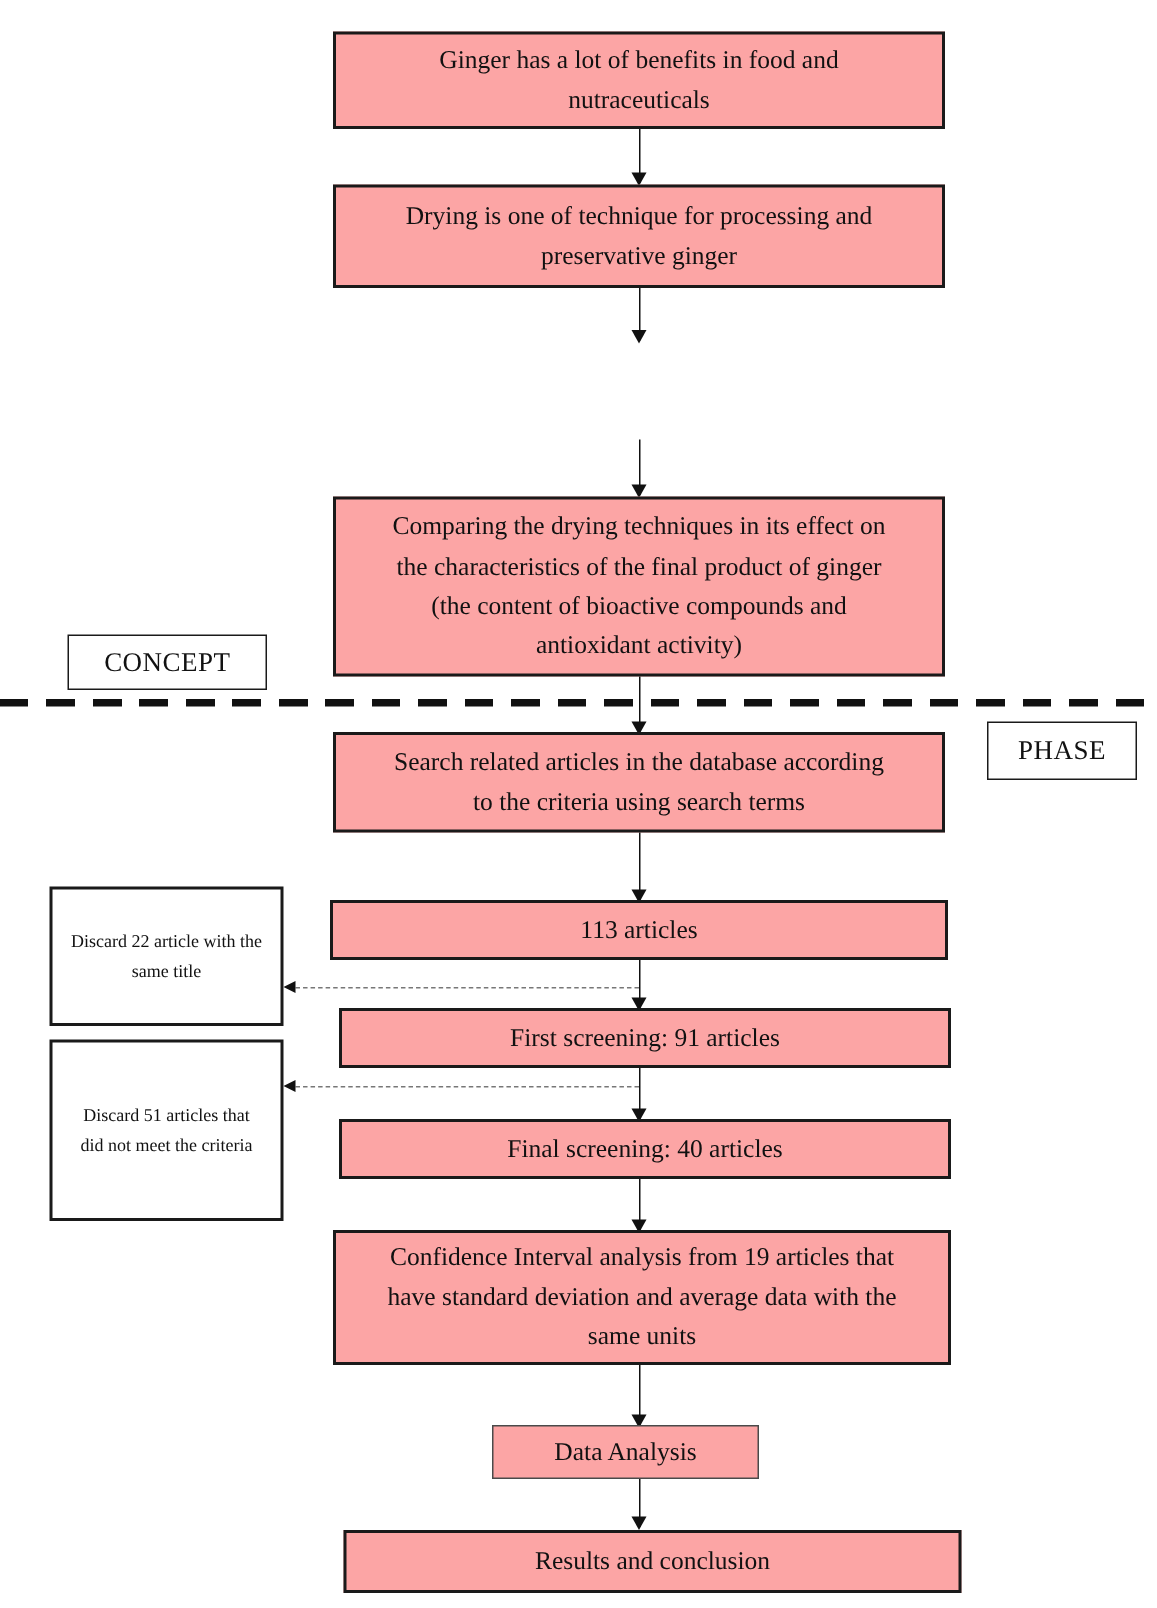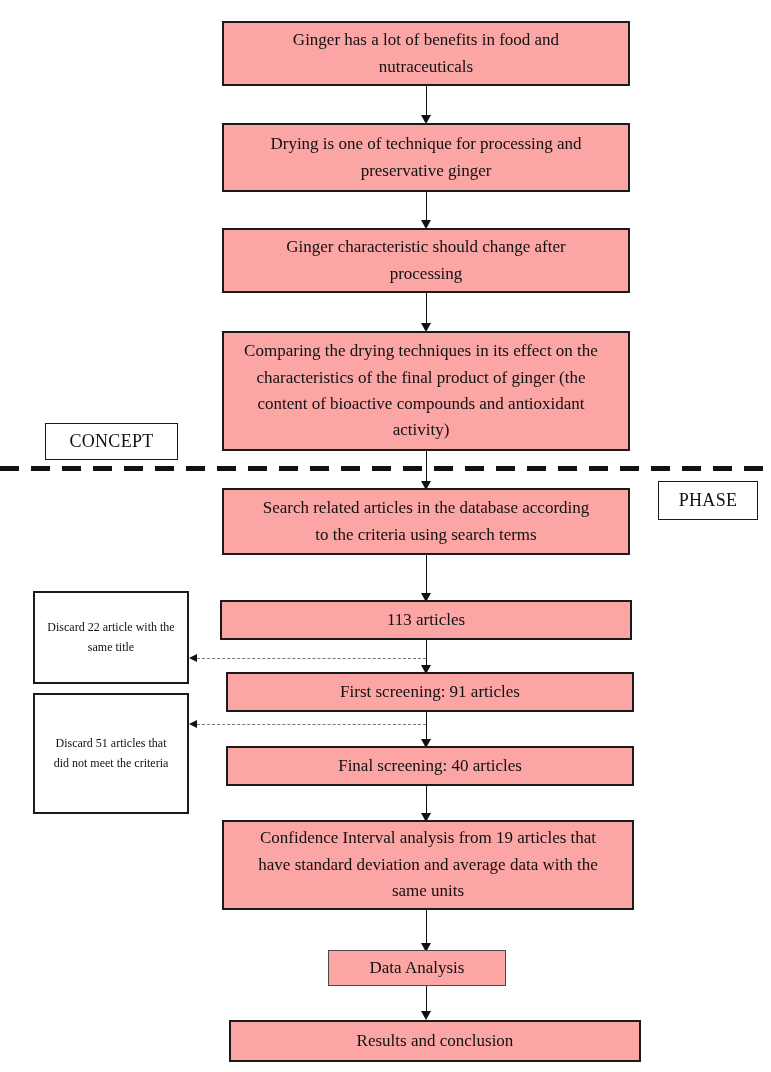--- a/index.html
+++ b/index.html
@@ -101,25 +101,24 @@
 <div class="canvas">
 
   <div class="box" style="left:222px; top:21px; width:408px; height:65px;">Ginger has a lot of benefits in food and nutraceuticals</div>
 
   <div class="varrow" style="left:426px; top:86px; height:36px;"></div>
 
   <div class="box" style="left:222px; top:123px; width:408px; height:69px;">Drying is one of technique for processing and preservative ginger</div>
 
   <div class="varrow" style="left:426px; top:192px; height:35px;"></div>
 
-  <div class="box" style="left:222px; top:228px; width:408px; height:65px;">Ginger characteristic should change after processing</div>
 
   <div class="varrow" style="left:426px; top:293px; height:37px;"></div>
 
-  <div class="box wide-pad" style="left:222px; top:331px; width:408px; height:120px;padding-left:18px;">Comparing the drying techniques in its effect on the characteristics of the final product of ginger (the content of bioactive compounds and antioxidant activity)</div>
+  <div class="box wide-pad" style="left:222px; top:331px; width:408px; height:120px;">Comparing the drying techniques in its effect on the characteristics of the final product of ginger (the content of bioactive compounds and antioxidant activity)</div>
 
   <div class="section-label" style="left:45px; top:423px; width:133px; height:37px;">CONCEPT</div>
 
   <div class="divider" style="top:466px;"></div>
 
   <div class="section-label" style="left:658px; top:481px; width:100px; height:39px;">PHASE</div>
 
   <div class="varrow" style="left:426px; top:451px; height:37px;"></div>
 
   <div class="box" style="left:222px; top:488px; width:408px; height:67px;">Search related articles in the database according to the criteria using search terms</div>

